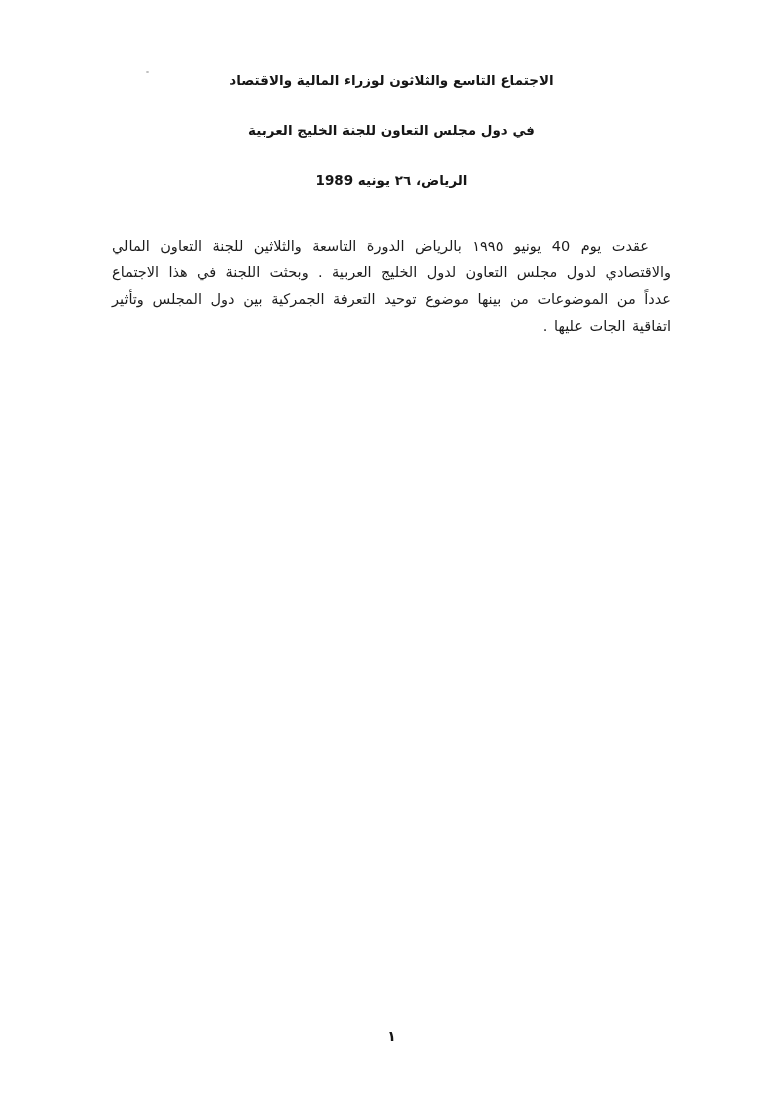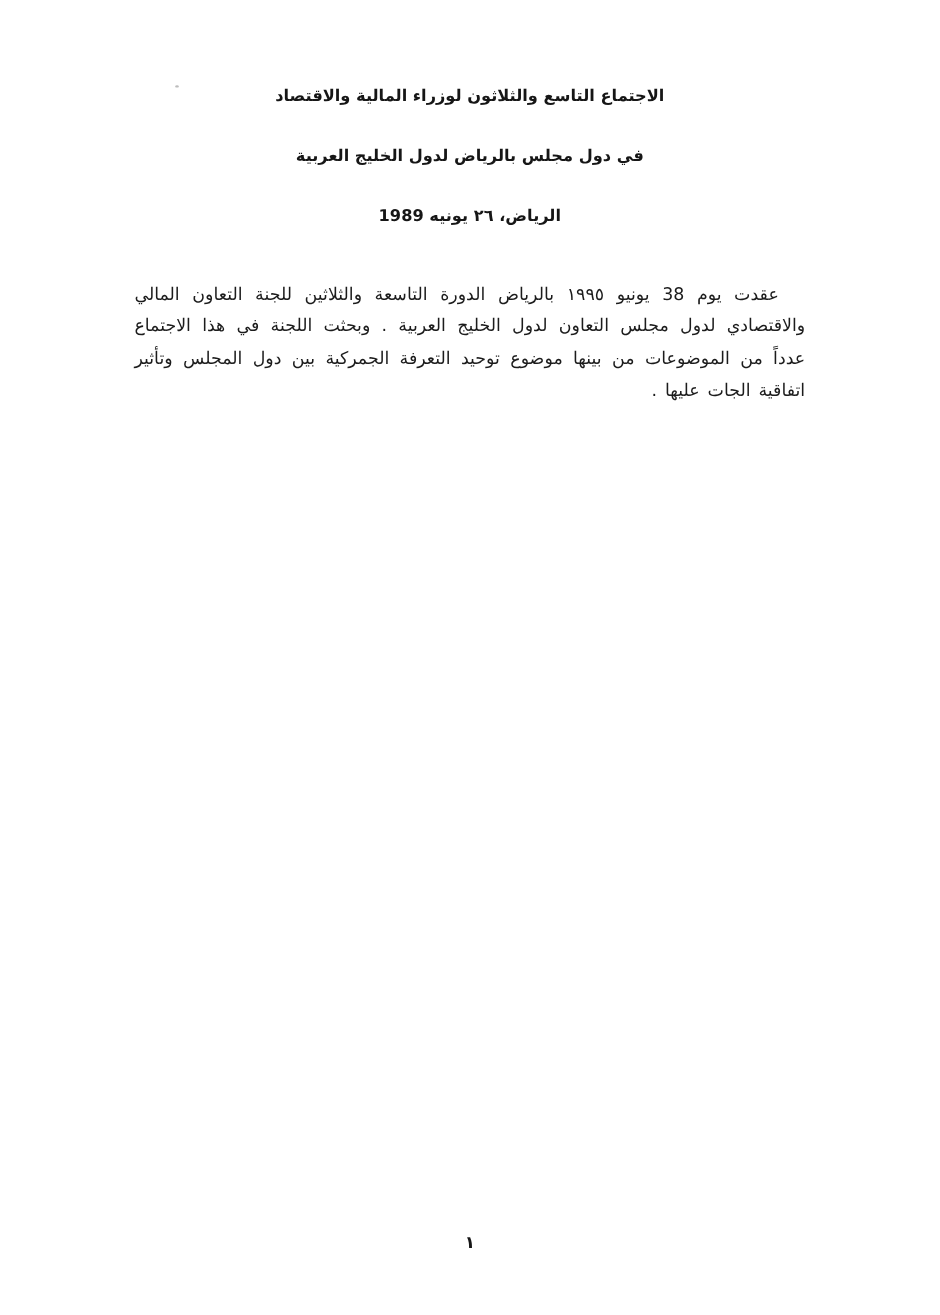--- a/index.html
+++ b/index.html
@@ -63,20 +63,20 @@
   }
 </style>
 </head>
 <body>
 
 <div class="page">
   <span class="speck"></span>
 
   <div class="doc-content">
     <div class="doc-title">الاجتماع التاسع والثلاثون لوزراء المالية والاقتصاد</div>
-    <div class="doc-title">في دول مجلس بالرياض لدول الخليج العربية</div>
+    <div class="doc-title">في دول مجلس التعاون للجنة الخليج العربية</div>
     <div class="doc-title">الرياض، ٢٦ يونيه 1989</div>
 
-    <p class="doc-paragraph">عقدت يوم 38 يونيو ١٩٩٥ بالرياض الدورة التاسعة والثلاثين للجنة التعاون المالي والاقتصادي لدول مجلس التعاون لدول الخليج العربية . وبحثت اللجنة في هذا الاجتماع عدداً من الموضوعات من بينها موضوع توحيد التعرفة الجمركية بين دول المجلس وتأثير اتفاقية الجات عليها .</p>
+    <p class="doc-paragraph">عقدت يوم 40 يونيو ١٩٩٥ بالرياض الدورة التاسعة والثلاثين للجنة التعاون المالي والاقتصادي لدول مجلس التعاون لدول الخليج العربية . وبحثت اللجنة في هذا الاجتماع عدداً من الموضوعات من بينها موضوع توحيد التعرفة الجمركية بين دول المجلس وتأثير اتفاقية الجات عليها .</p>
   </div>
 
   <div class="page-number">١</div>
 </div>
 
 </body></html>

